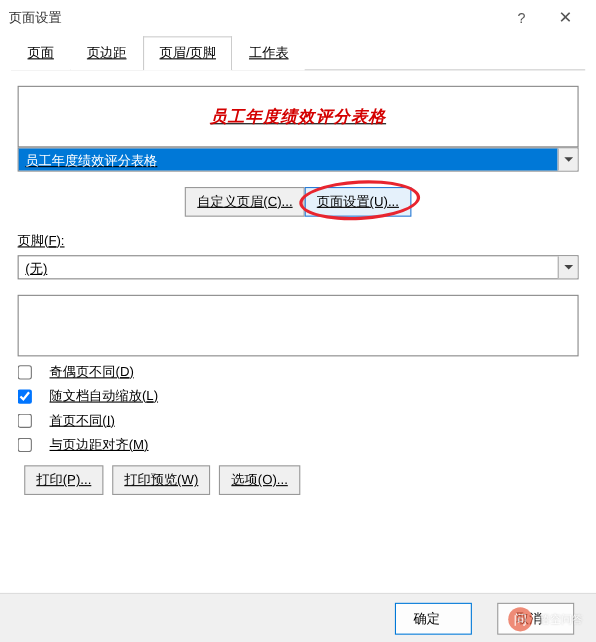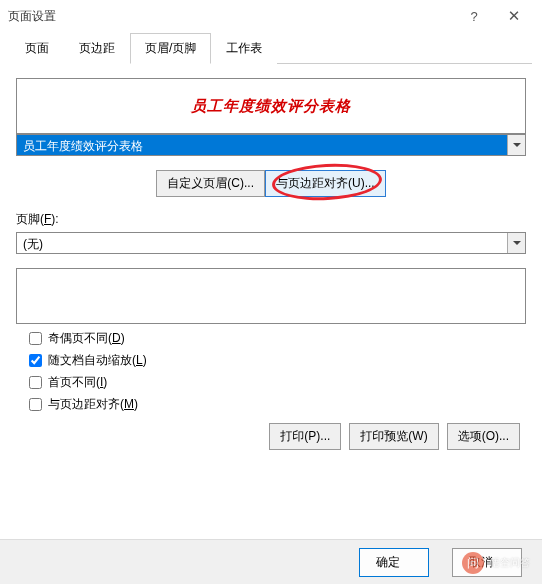--- a/index.html
+++ b/index.html
@@ -5,21 +5,21 @@
 * { box-sizing: border-box; margin: 0; padding: 0; font-family: "Microsoft YaHei", SimSun, sans-serif; }
 body { background: #fff; width: 542px; height: 584px; overflow: hidden; position: relative; }
 
 .titlebar { height: 30px; display: flex; align-items: center; padding: 16px 8px; font-size: 12px; color: #333; }
 .titlebar .spacer { flex: 1; }
 .titlebar .tbtn { width: 40px; text-align: center; font-size: 13px; font-family: Arial; color: #555; cursor: default; }
 .titlebar .tbtn.close { font-size: 15px; }
 
 .content { padding: 0 10px; }
 
-.tabs { position: relative; }
+.tabs { position: relative; text-decoration: underline; }
 .tabrow { display: flex; border-bottom: 1px solid #ccc; }
 .tab { padding: 6px 14px; font-size: 12px; border: 1px solid transparent; cursor: default; position: relative; top: 1px; background: #fff; }
 .tab.active { border: 1px solid #ccc; border-bottom: 1px solid #fff; }
 
 .tabbody { padding: 14px 6px 6px; font-size: 12px; }
 
 .preview-box { border: 1px solid #888; height: 56px; display: flex; align-items: center; justify-content: center; }
 .preview-text { color: #d40000; font-weight: bold; font-size: 15px; letter-spacing: 1px; font-family: KaiTi, STKaiti, serif; font-style: italic; }
 
 .label { margin: 10px 0 4px; font-size: 12px; }
@@ -31,24 +31,24 @@
 .dropdown .arrow { width: 18px; border-left: 1px solid #aaa; display: flex; align-items: center; justify-content: center; background: #efefef; }
 .chev { width: 0; height: 0; border-left: 4px solid transparent; border-right: 4px solid transparent; border-top: 4px solid #444; }
 
 .btnrow { display: flex; justify-content: center; margin: 14px 0; }
 .btn { border: 1px solid #999; background: #f0f0f0; padding: 4px 10px; font-size: 12px; cursor: default; }
 .btn.focus { border: 1px solid #2a7bd4; background: #e5f1fb; }
 
 .red-circle { position: absolute; border: 3px solid #e8252f; border-radius: 50%; width: 110px; height: 36px; pointer-events: none; transform: rotate(-3deg); }
 
 .checks { margin: 6px 0 2px; }
-.checkrow { display: flex; align-items: center; gap: 6px; margin: 5px 13px; font-size: 12px; }
+.checkrow { display: flex; align-items: center; gap: 16px; margin: 5px 0; font-size: 12px; }
 .checkrow input { width: 13px; height: 13px; }
 
-.actionrow { display: flex; justify-content: flex-end; gap: 8px; margin: 10px 6px 0; }
+.actionrow { display: flex; gap: 8px; margin: 10px 6px 0; }
 .actionrow .btn { min-width: 72px; text-align: center; padding: 4px 10px; }
 
 .dlgbtns { position: absolute; bottom: 0; left: 0; right: 0; height: 45px; border-top: 1px solid #ddd; background: #f0f0f0; display: flex; align-items: center; justify-content: flex-end; padding: 0 20px; gap: 23px; }
 .dlgbtns .btn { min-width: 70px; padding: 5px 16px; background: #fdfdfd; }
 .dlgbtns .btn.primary { border: 1px solid #0078d7; }
 
 .watermark { position: absolute; right: 12px; bottom: 10px; display: flex; align-items: center; gap: 6px; opacity: 0.7; pointer-events: none; }
 .watermark .wcircle { width: 22px; height: 22px; border-radius: 50%; background: #e85c3f; display: flex; align-items: center; justify-content: center; color: #fff; font-size: 12px; }
 .watermark .wtext { color: #fff; font-size: 10px; text-shadow: 0 0 2px rgba(0,0,0,0.4); }
 </style>
@@ -78,21 +78,21 @@
 
       <div class="dropdown highlighted">
         <div class="val">员工年度绩效评分表格</div>
         <div class="arrow">
             <div class="chev"></div>
           </div>
       </div>
 
       <div class="btnrow" style="position:relative;">
         <div class="btn">自定义页眉(C)...</div>
-        <div class="btn focus">与页边距对齐(U)...</div>
+        <div class="btn focus">页面设置(U)...</div>
         <div class="red-circle" style="left:256px; top:-6px;"></div>
       </div>
 
       <div class="label">
         <span>页脚(</span><u>F</u><span>):</span>
       </div>
       <div class="dropdown">
         <div class="val">(无)</div>
         <div class="arrow">
             <div class="chev"></div>

